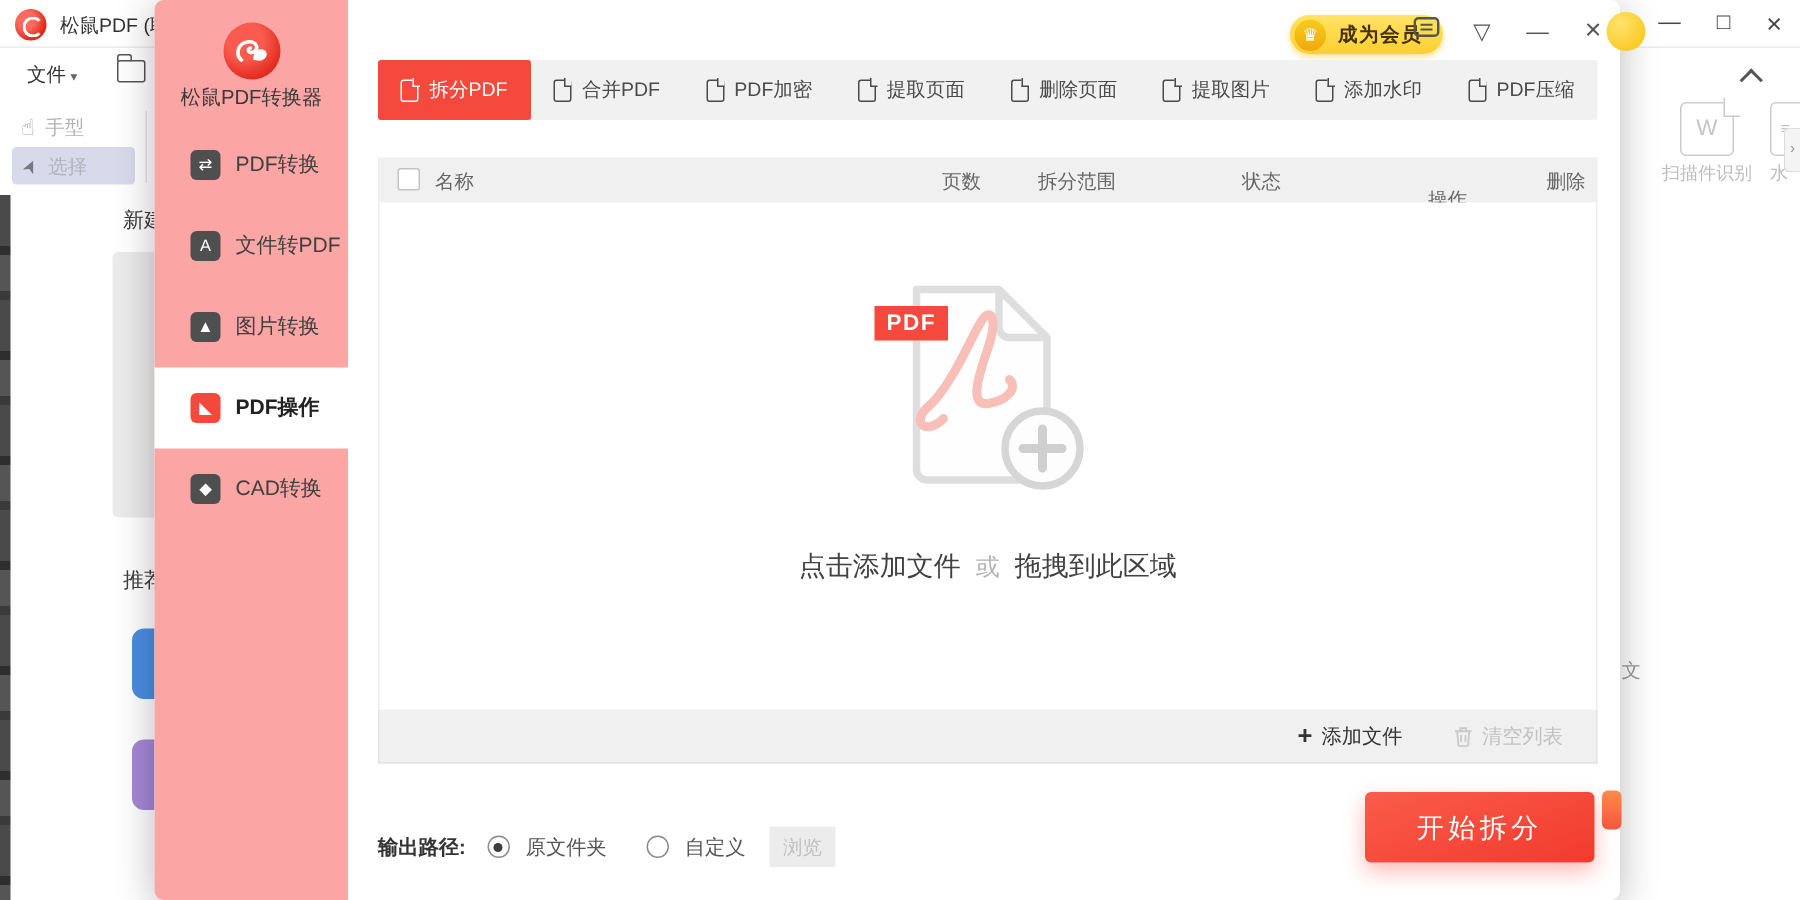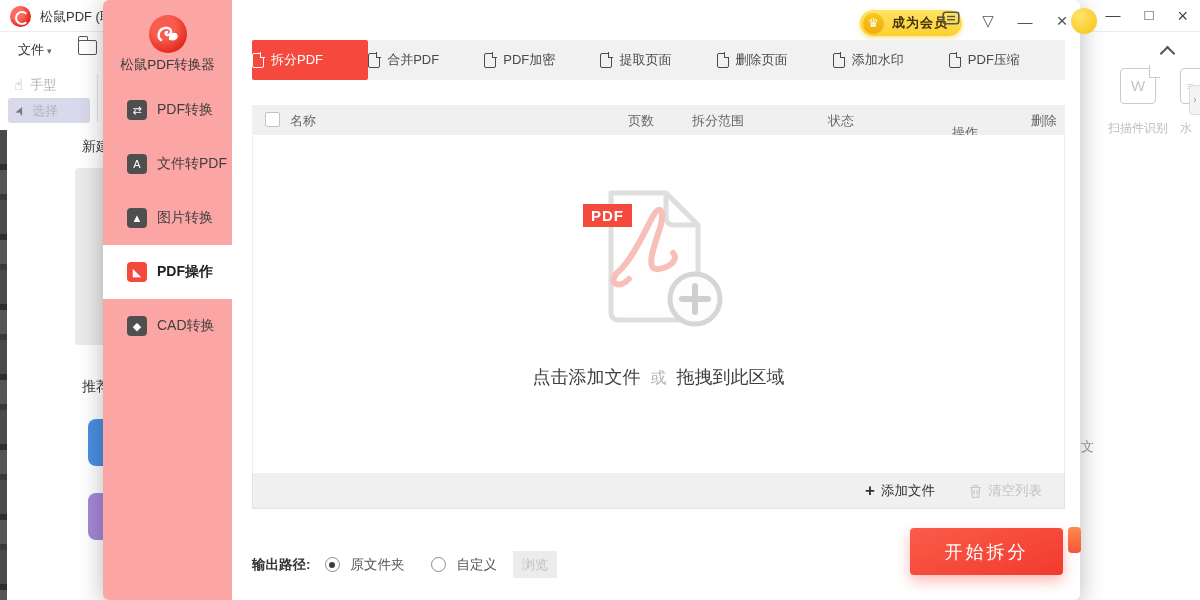--- a/index.html
+++ b/index.html
@@ -32,21 +32,21 @@
   .bg-card-blue { position:absolute; left:88px; top:419px; width:46px; height:47px; background:#4a8fe2; border-radius:8px; }
   .bg-card-purple { position:absolute; left:88px; top:493px; width:46px; height:47px; background:#a688d8; border-radius:8px; }
   .dark-strip { position:absolute; left:0; top:130px; width:7px; height:470px;
      background:repeating-linear-gradient(180deg,#4a4a4a 0 34px,#2e2e2e 34px 40px,#555 40px 64px,#3a3a3a 64px 70px); }
 
   .bg-chevron-up { position:absolute; left:1162px; top:48px; width:11px; height:11px; border-top:2px solid #555; border-right:2px solid #555; transform:rotate(-45deg); }
   .scan-tool { position:absolute; left:1098px; top:68px; width:80px; text-align:center; }
   .scan-box { width:36px; height:36px; margin:0 auto; border:1.5px solid #cbcbcb; border-radius:4px; color:#c5c5c5;
               font-size:15px; line-height:34px; text-align:center; position:relative; }
   .scan-box::after { content:''; position:absolute; right:-5px; top:-4px; width:10px; height:12px; background:#fff; border-left:1.5px solid #cbcbcb; border-bottom:1.5px solid #cbcbcb; }
-  .scan-label { margin-top:16px; font-size:12px; color:#bdbdbd; white-space:nowrap; }
+  .scan-label { margin-top:3px; font-size:12px; color:#bdbdbd; white-space:nowrap; }
   .wm-tool { position:absolute; left:1180px; top:68px; width:40px; text-align:left; }
   .wm-box { width:34px; height:36px; border:1.5px solid #cbcbcb; border-radius:4px; color:#c5c5c5; font-size:11px; line-height:34px; padding-left:6px; }
   .side-tab { position:absolute; left:1189px; top:85px; width:11px; height:30px; background:#f4f4f4; border:1px solid #ddd; border-right:none; border-radius:4px 0 0 4px; color:#999; font-size:10px; line-height:28px; text-align:center; }
   .bg-doc-char { position:absolute; left:1081px; top:438px; font-size:13px; color:#9a9a9a; }
   .notif-dot { position:absolute; left:1071px; top:8px; width:26px; height:26px; border-radius:50%;
                background:radial-gradient(circle at 35% 30%, #ffe36b, #f8c312); z-index:30; }
   .orange-sliver { position:absolute; left:1068px; top:527px; width:13px; height:26px; border-radius:4px; background:linear-gradient(180deg,#ff8a4d,#f4563c); z-index:30; }
 
   
   .dialog { position:absolute; left:103px; top:0; width:977px; height:600px; background:#fff; border-radius:6px;
@@ -67,21 +67,21 @@
   
   .member-badge { position:absolute; left:757px; top:10px; height:26px; border-radius:13px; background:linear-gradient(180deg,#ffe466,#fccf30);
                   display:flex; align-items:center; padding:0 14px 0 3px; gap:8px; cursor:pointer; box-shadow:0 2px 5px rgba(250,200,30,.5); }
   .crown-circle { width:21px; height:21px; border-radius:50%; background:linear-gradient(180deg,#f8ca1e,#eeab0e); color:#fff; font-size:12px; line-height:21px; text-align:center; }
   .member-text { font-size:13px; font-weight:bold; color:#45310a; letter-spacing:1px; }
   .dlg-icons { position:absolute; right:8px; top:10px; display:flex; align-items:center; gap:17px; color:#555; }
   .dlg-icons .ic { width:20px; text-align:center; font-size:15px; cursor:pointer; }
 
   
   .tabbar { position:absolute; left:149px; top:40px; width:813px; height:40px; background:#f1f1f1; display:flex; border-radius:2px; }
-  .tab { --bg:#f1f1f1; flex:1 1 0; display:flex; align-items:center; gap:7px; font-size:13px; color:#4a4a4a; cursor:pointer; }
+  .tab { --bg:#f1f1f1; flex:1 1 0; display:flex; align-items:center; justify-content:center; gap:7px; font-size:13px; color:#4a4a4a; cursor:pointer; }
   .tab.active { --bg:#f4493c; background:#f4493c; color:#fff; border-radius:2px; }
   .doc-ic { position:relative; width:12px; height:15px; border:1.5px solid currentColor; border-radius:2px; }
   .doc-ic::after { content:''; position:absolute; right:-1.5px; top:-1.5px; width:4px; height:5px; background:var(--bg); border-left:1.5px solid currentColor; border-bottom:1.5px solid currentColor; }
 
   
   .table { position:absolute; left:149px; top:105px; width:813px; }
   .t-head { position:relative; height:30px; background:#f0f0f0; font-size:13px; color:#666; }
   .t-head span { position:absolute; top:7px; }
   .chk { position:absolute; left:13px; top:7px; width:15px; height:15px; border:1px solid #c3c3c3; border-radius:2px; background:#fff; cursor:pointer; }
   .col-name { left:38px; }
@@ -229,20 +229,24 @@
       <div class="tab">
           <span class="doc-ic"></span>
           <span>提取页面</span>
         </div>
       <div class="tab">
           <span class="doc-ic"></span>
           <span>删除页面</span>
         </div>
       <div class="tab">
           <span class="doc-ic"></span>
+          <span>提取图片</span>
+        </div>
+      <div class="tab">
+          <span class="doc-ic"></span>
           <span>添加水印</span>
         </div>
       <div class="tab">
           <span class="doc-ic"></span>
           <span>PDF压缩</span>
         </div>
     </div>
 
     <div class="table">
       <div class="t-head">

